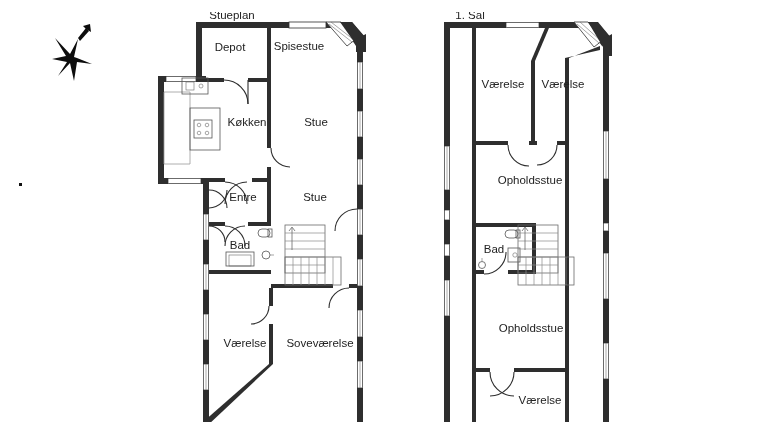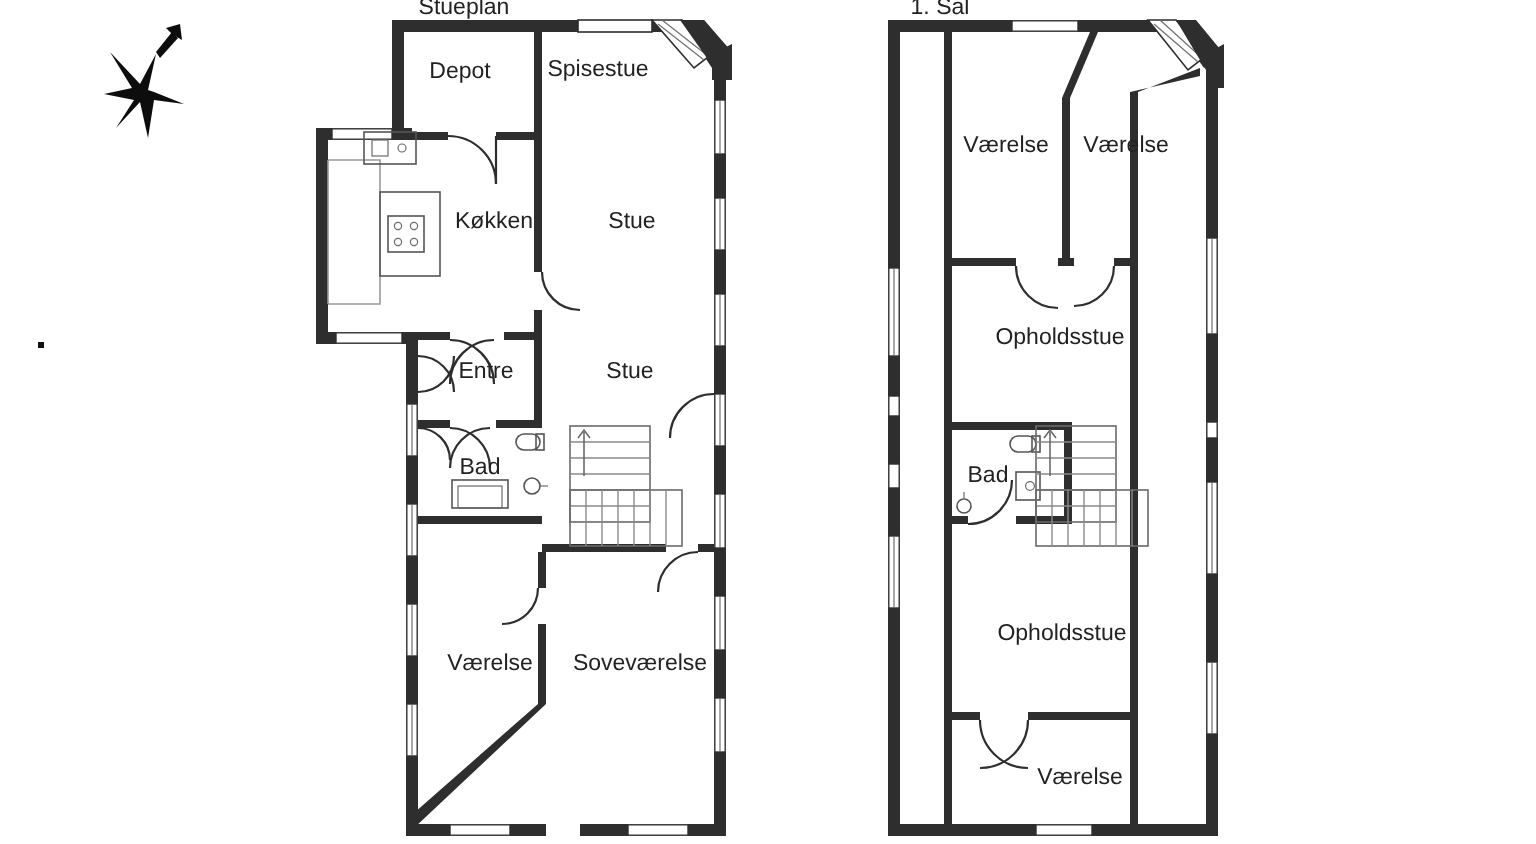--- a/index.html
+++ b/index.html
@@ -3,21 +3,21 @@
 <meta charset="utf-8">
 <title>Floorplan</title>
 <style>
   html,body{margin:0;padding:0;background:#ffffff;}
   body{
     width:768px;height:422px;overflow:hidden;
     font-family:"Liberation Sans","DejaVu Sans",sans-serif;
     color:#1a1a1a;
     position:relative;
   }
-  #stage{position:absolute;left:0;top:0;width:768px;height:316px;}
+  #stage{position:absolute;left:0;top:12px;width:768px;height:316px;}
   svg{display:block;}
   .rmlabel{
     font-family:"Liberation Sans","DejaVu Sans",sans-serif;
     font-size:11.5px;
     fill:#222222;
     text-anchor:middle;
     dominant-baseline:middle;
   }
   .plantitle{
     font-family:"Liberation Sans","DejaVu Sans",sans-serif;

